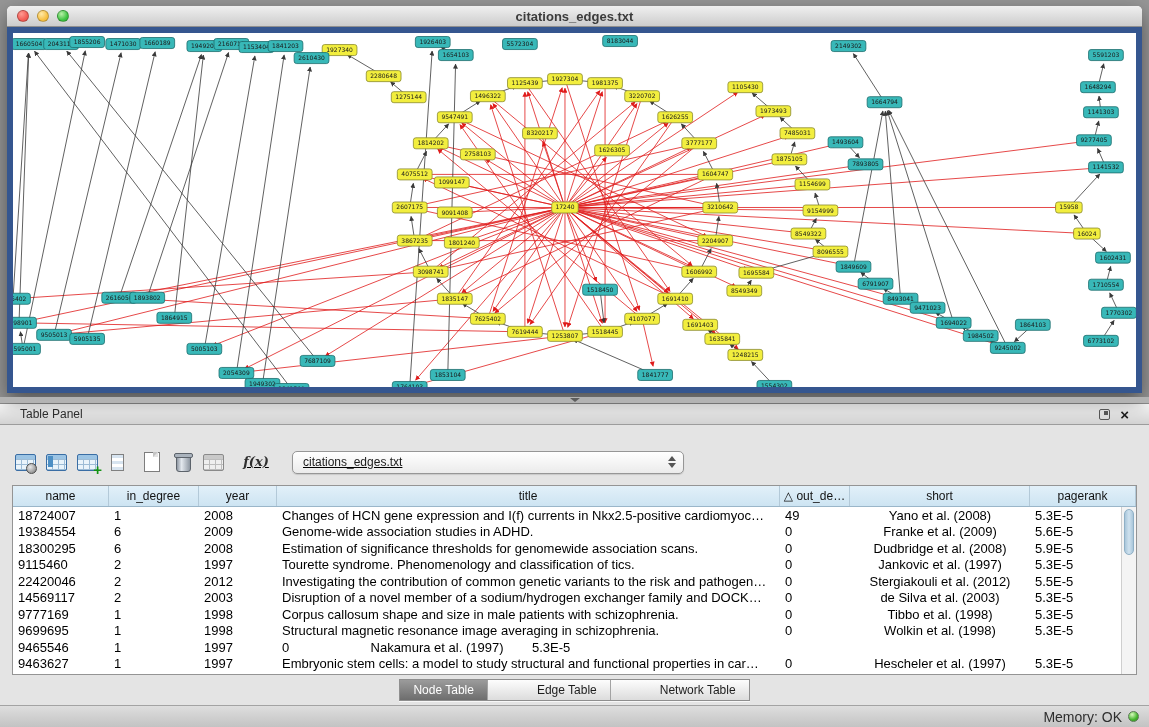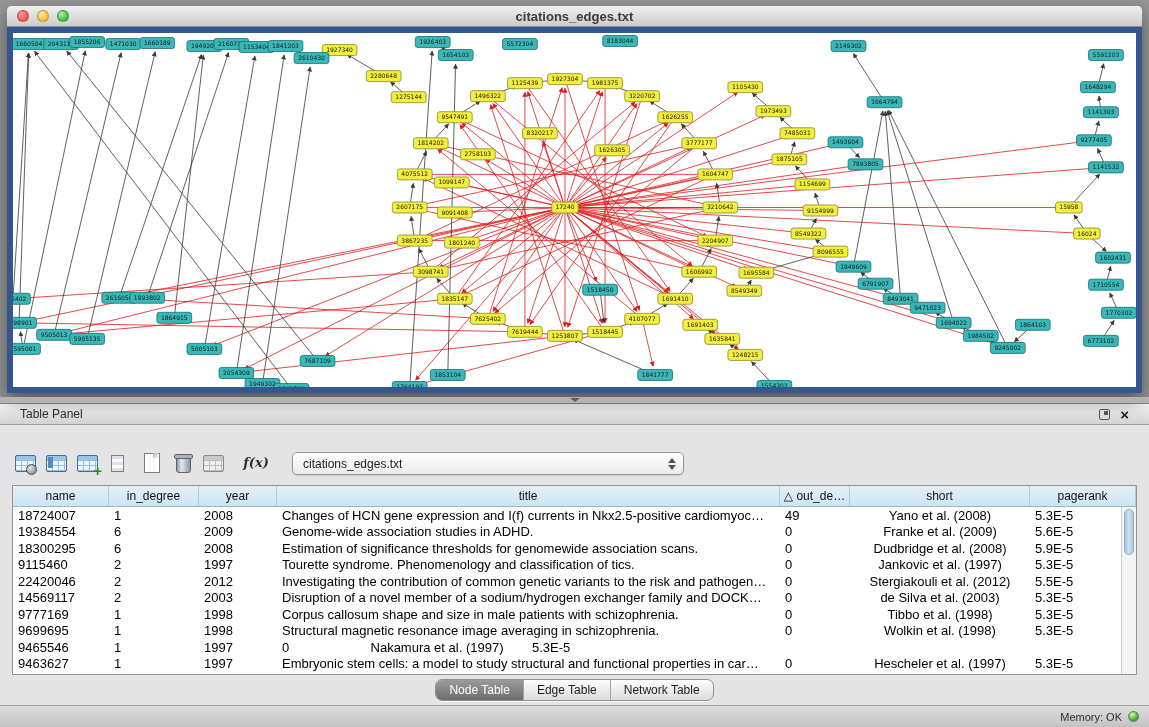--- a/index.html
+++ b/index.html
@@ -29,21 +29,21 @@
   .panel-header { height:22px; background:linear-gradient(#fafafa,#d2d2d2); border-top:1px solid #8e8e8e;
                   border-bottom:1px solid #9c9c9c; display:flex; align-items:center; padding:0 20px; font-size:12px; color:#2e2e2e; }
   .ph-icons { margin-left:auto; display:flex; align-items:center; gap:10px; }
   .float-ic { width:11px; height:11px; border:1.5px solid #555; border-radius:2px; position:relative; }
   .float-ic::after { content:""; position:absolute; right:1px; top:1px; width:4px; height:4px; background:#555; }
   .close-x { font-size:15px; font-weight:bold; color:#1e1e1e; line-height:11px; cursor:default; }
 
   .panel-body { height:302px; background:#e4e4e4; display:flex; flex-direction:column; }
 
   
-  .toolbar { margin:24px 0 0 14px; height:26px; display:flex; align-items:flex-end; }
+  .toolbar { margin:24px 0 0 14px; height:26px; display:flex; align-items:center;text-decoration:underline; }
   .tbicon { width:24px; height:24px; margin-right:7px; position:relative; display:inline-block; }
   .table-settings-icon::before, .column-chooser-icon::before, .table-edit-icon::before, .import-table-icon::before {
      content:""; position:absolute; left:1px; top:4px; width:19px; height:15px; border:1px solid #3a6ea5; border-radius:2px;
      background:
        linear-gradient(#9cc4e4,#9cc4e4) 0 0/19px 4px no-repeat,
        repeating-linear-gradient(to right, transparent 0 5px, #9dbcd6 5px 6px),
        repeating-linear-gradient(to bottom, transparent 0 4px, #9dbcd6 4px 5px),
        #eaf4fb; }
   .table-settings-icon::after { content:""; position:absolute; right:1px; bottom:0; width:9px; height:9px; border-radius:50%;
      background:radial-gradient(circle at 35% 35%, #e8e8e8, #767676); border:1px solid #4e4e4e; }
@@ -88,31 +88,31 @@
   .td { white-space:nowrap; overflow:hidden; padding-left:5px; }
   .c0 { width:96px; } .c1 { width:90px; } .c2 { width:78px; }
   .c3 { flex:1; min-width:0; } .c4 { width:70px; } .c5 { width:180px; } .c6 { width:106px; }
   .td.c5 { text-align:center; padding-left:0; }
   .vscroll { position:absolute; top:21px; right:0; bottom:0; width:15px; background:#f4f4f4; border-left:1px solid #cfcfcf; }
   .vthumb { position:absolute; top:2px; left:2px; width:10px; height:46px; border-radius:6px;
             background:linear-gradient(90deg,#a9c6da,#cfe2ef,#a9c6da); border:1px solid #8fb0c6; }
 
   
   .tabs-row { height:30px; display:flex; align-items:center; justify-content:center; flex:0 0 auto; }
-  .seg { display:flex; border:1px solid #8f8f8f; border-radius:7px; overflow:hidden;
-         background:linear-gradient(#fdfdfd,#dcdcdc); box-shadow:0 1px 0 rgba(255,255,255,.7); }
+  .seg { display:flex; border:1px solid #8f8f8f; border-radius:0; overflow:hidden;
+         background:linear-gradient(#fdfdfd,#dcdcdc); box-shadow:0 1px 0 rgba(255,255,255,.7);gap:36px; }
   .seg-btn { padding:3px 13px; font-size:12px; color:#1d1d1d; border:none; border-right:1px solid #a3a3a3;
              background:transparent; font-family:inherit; }
   .seg-btn:last-child { border-right:none; }
   .seg-btn.selected { background:linear-gradient(#9b9b9b,#6d6d6d); color:#fff; }
 
   
   .status-bar { height:22px; flex:0 0 auto; background:linear-gradient(#dedede,#c3c3c3); border-top:1px solid #a3a3a3;
                 display:flex; align-items:center; justify-content:flex-end; gap:6px; padding-right:10px;
-                font-size:11px; color:#2e2e2e; }
+                font-size:14px; color:#2e2e2e; }
   .mem-dot { width:11px; height:11px; border-radius:50%; border:1px solid #5a7a52;
              background:radial-gradient(circle at 35% 28%, #d7fabd, #46b52e 60%, #2f8c1c); }
 </style>
 </head>
 <body>
 
 <div class="stage">
 
   <div class="win-area">
     <div class="net-window">

